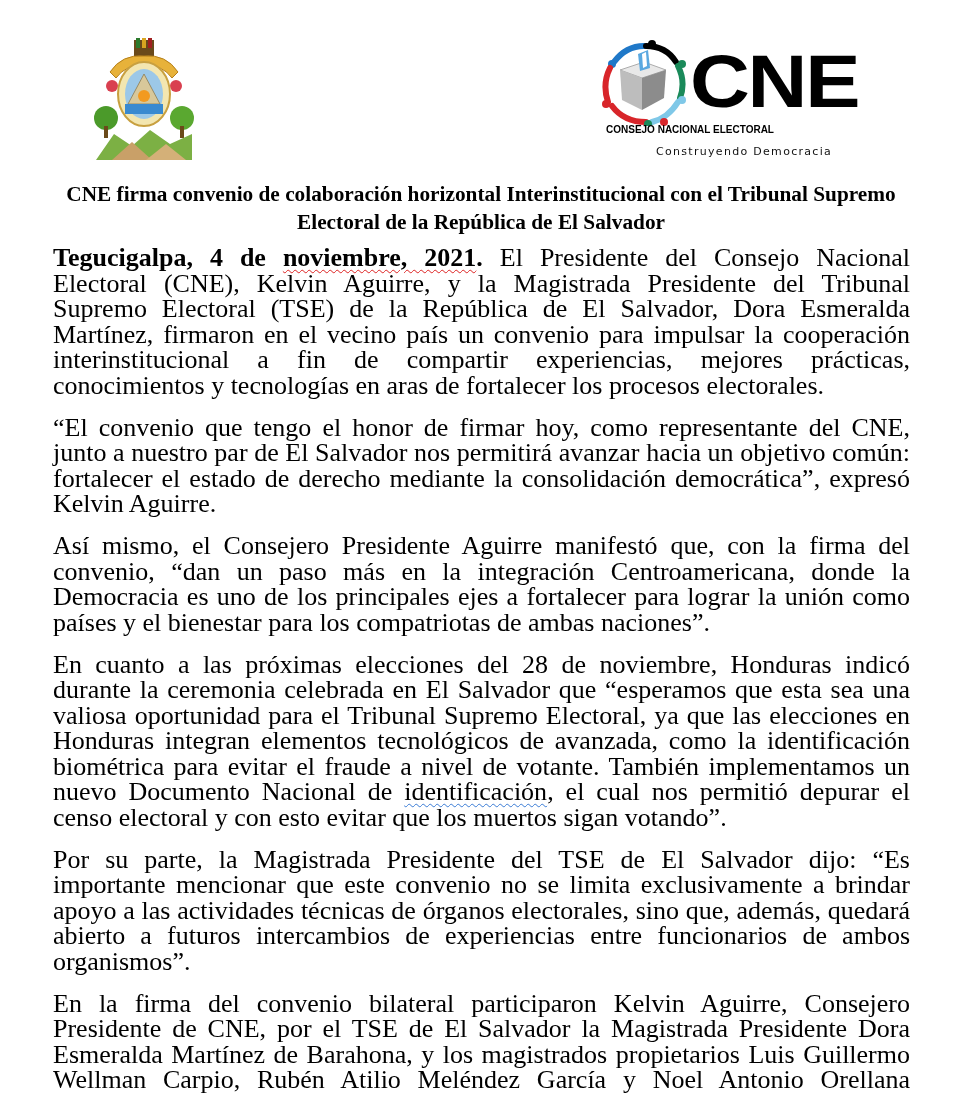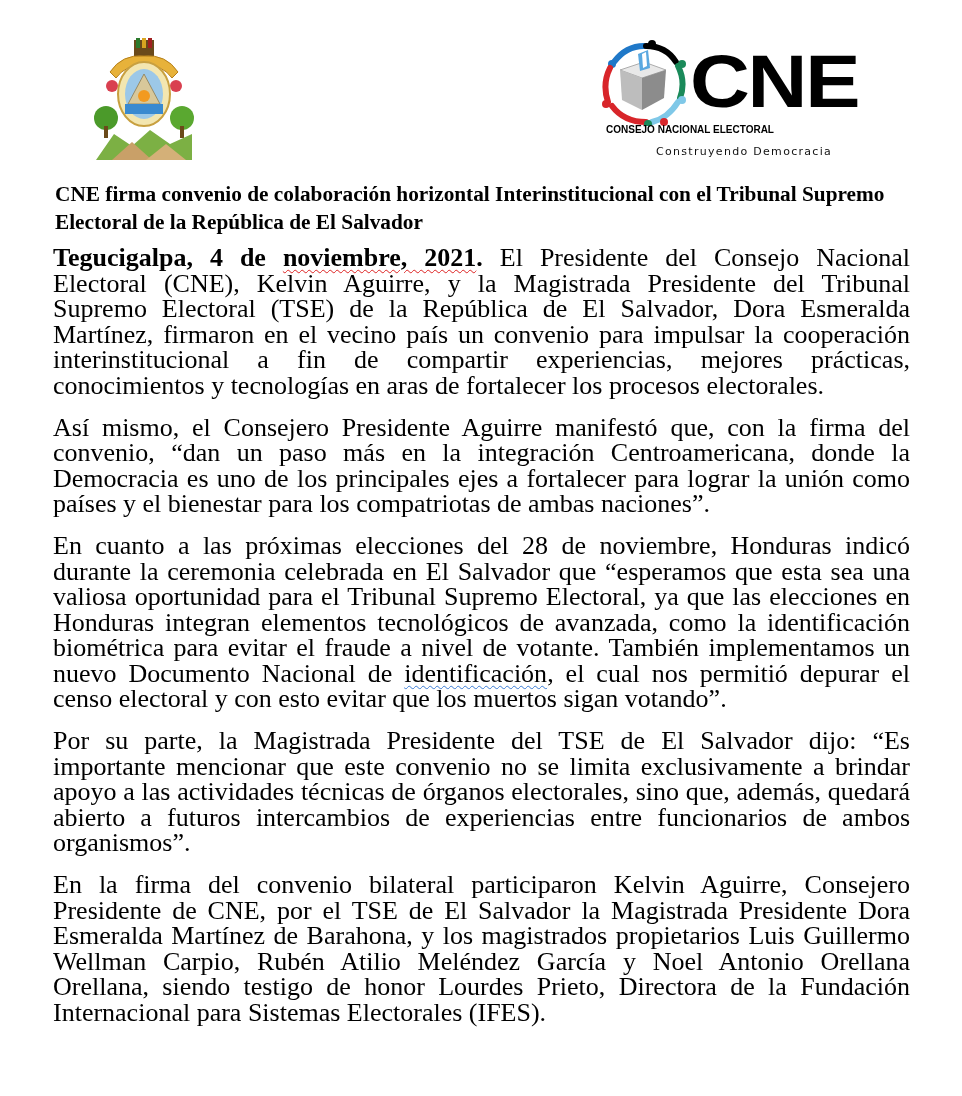--- a/index.html
+++ b/index.html
@@ -5,21 +5,21 @@
   html, body { margin: 0; padding: 0; background: #ffffff; }
   body { width: 962px; height: 1096px; position: relative; overflow: hidden; font-family: "Liberation Serif", serif; color: #000; }
   .page { position: absolute; left: 0; top: 0; width: 962px; height: 1096px; }
   .coat { position: absolute; left: 92px; top: 38px; width: 104px; height: 124px; }
   .cne-logo { position: absolute; left: 600px; top: 40px; width: 262px; height: 122px; }
   .cne-emblem { position: absolute; left: 0; top: 0; width: 86px; height: 86px; }
   .cne-letters { position: absolute; left: 90px; top: 2px; font-family: "Liberation Sans", sans-serif; font-weight: 900; font-size: 74px; line-height: 80px; letter-spacing: -2px; color: #000; transform: scaleX(1.12); transform-origin: left top; }
   .cne-name { position: absolute; left: 6px; top: 84px; font-family: "Liberation Sans", sans-serif; font-weight: bold; font-size: 10px; letter-spacing: 0px; color: #000; white-space: nowrap; }
   .cne-tagline { position: absolute; left: 56px; top: 105px; font-family: "DejaVu Sans", sans-serif; font-size: 11px; letter-spacing: 1.3px; color: #111; white-space: nowrap; }
 
-  .title { position: absolute; left: 55px; top: 180px; width: 852px; text-align: left; font-weight: bold; font-size: 21.3px; line-height: 28px; }
+  .title { position: absolute; left: 55px; top: 180px; width: 852px; text-align: center; font-weight: bold; font-size: 21.3px; line-height: 28px; }
   .body-text { position: absolute; left: 53px; top: 245px; width: 857px; font-size: 26px; line-height: 25.5px; text-align: justify; }
   .body-text p { margin: 0 0 16.5px 0; }
   .dateline { font-weight: bold; }
   .sq-red { text-decoration: underline wavy #d22; text-decoration-thickness: 1px; text-underline-offset: 3px; }
   .sq-blue { text-decoration: underline wavy #3a7bd5; text-decoration-thickness: 1px; text-underline-offset: 3px; }
 </style>
 </head>
 <body>
 
 <div class="page">
@@ -85,19 +85,20 @@
     <div class="cne-name">CONSEJO NACIONAL ELECTORAL</div>
     <div class="cne-tagline">Construyendo Democracia</div>
   </div>
 
   <div class="title">CNE firma convenio de colaboración horizontal Interinstitucional con el Tribunal Supremo Electoral de la República de El Salvador</div>
 
   <div class="body-text">
     <p>
       <span class="dateline"><span>Tegucigalpa, 4 de </span><span class="sq-red">noviembre, 2021</span><span>.</span></span><span> El Presidente del Consejo Nacional Electoral (CNE), Kelvin Aguirre, y la Magistrada Presidente del Tribunal Supremo Electoral (TSE) de la República de El Salvador, Dora Esmeralda Martínez, firmaron en el vecino país un convenio para impulsar la cooperación interinstitucional a fin de compartir experiencias, mejores prácticas, conocimientos y tecnologías en aras de fortalecer los procesos electorales.</span>
     </p>
+    <p>“El convenio que tengo el honor de firmar hoy, como representante del CNE, junto a nuestro par de El Salvador nos permitirá avanzar hacia un objetivo común: fortalecer el estado de derecho mediante la consolidación democrática”, expresó Kelvin Aguirre.</p>
     <p>Así mismo, el Consejero Presidente Aguirre manifestó que, con la firma del convenio, “dan un paso más en la integración Centroamericana, donde la Democracia es uno de los principales ejes a fortalecer para lograr la unión como países y el bienestar para los compatriotas de ambas naciones”.</p>
     <p><span>En cuanto a las próximas elecciones del 28 de noviembre, Honduras indicó durante la ceremonia celebrada en El Salvador que “esperamos que esta sea una valiosa oportunidad para el Tribunal Supremo Electoral, ya que las elecciones en Honduras integran elementos tecnológicos de avanzada, como la identificación biométrica para evitar el fraude a nivel de votante. También implementamos un nuevo Documento Nacional de </span><span class="sq-blue">identificación</span><span>, el cual nos permitió depurar el censo electoral y con esto evitar que los muertos sigan votando”.</span></p>
     <p>Por su parte, la Magistrada Presidente del TSE de El Salvador dijo: “Es importante mencionar que este convenio no se limita exclusivamente a brindar apoyo a las actividades técnicas de órganos electorales, sino que, además, quedará abierto a futuros intercambios de experiencias entre funcionarios de ambos organismos”.</p>
     <p>En la firma del convenio bilateral participaron Kelvin Aguirre, Consejero Presidente de CNE, por el TSE de El Salvador la Magistrada Presidente Dora Esmeralda Martínez de Barahona, y los magistrados propietarios Luis Guillermo Wellman Carpio, Rubén Atilio Meléndez García y Noel Antonio Orellana Orellana, siendo testigo de honor Lourdes Prieto, Directora de la Fundación Internacional para Sistemas Electorales (IFES).</p>
   </div>
 
 </div>
 
 </body></html>

